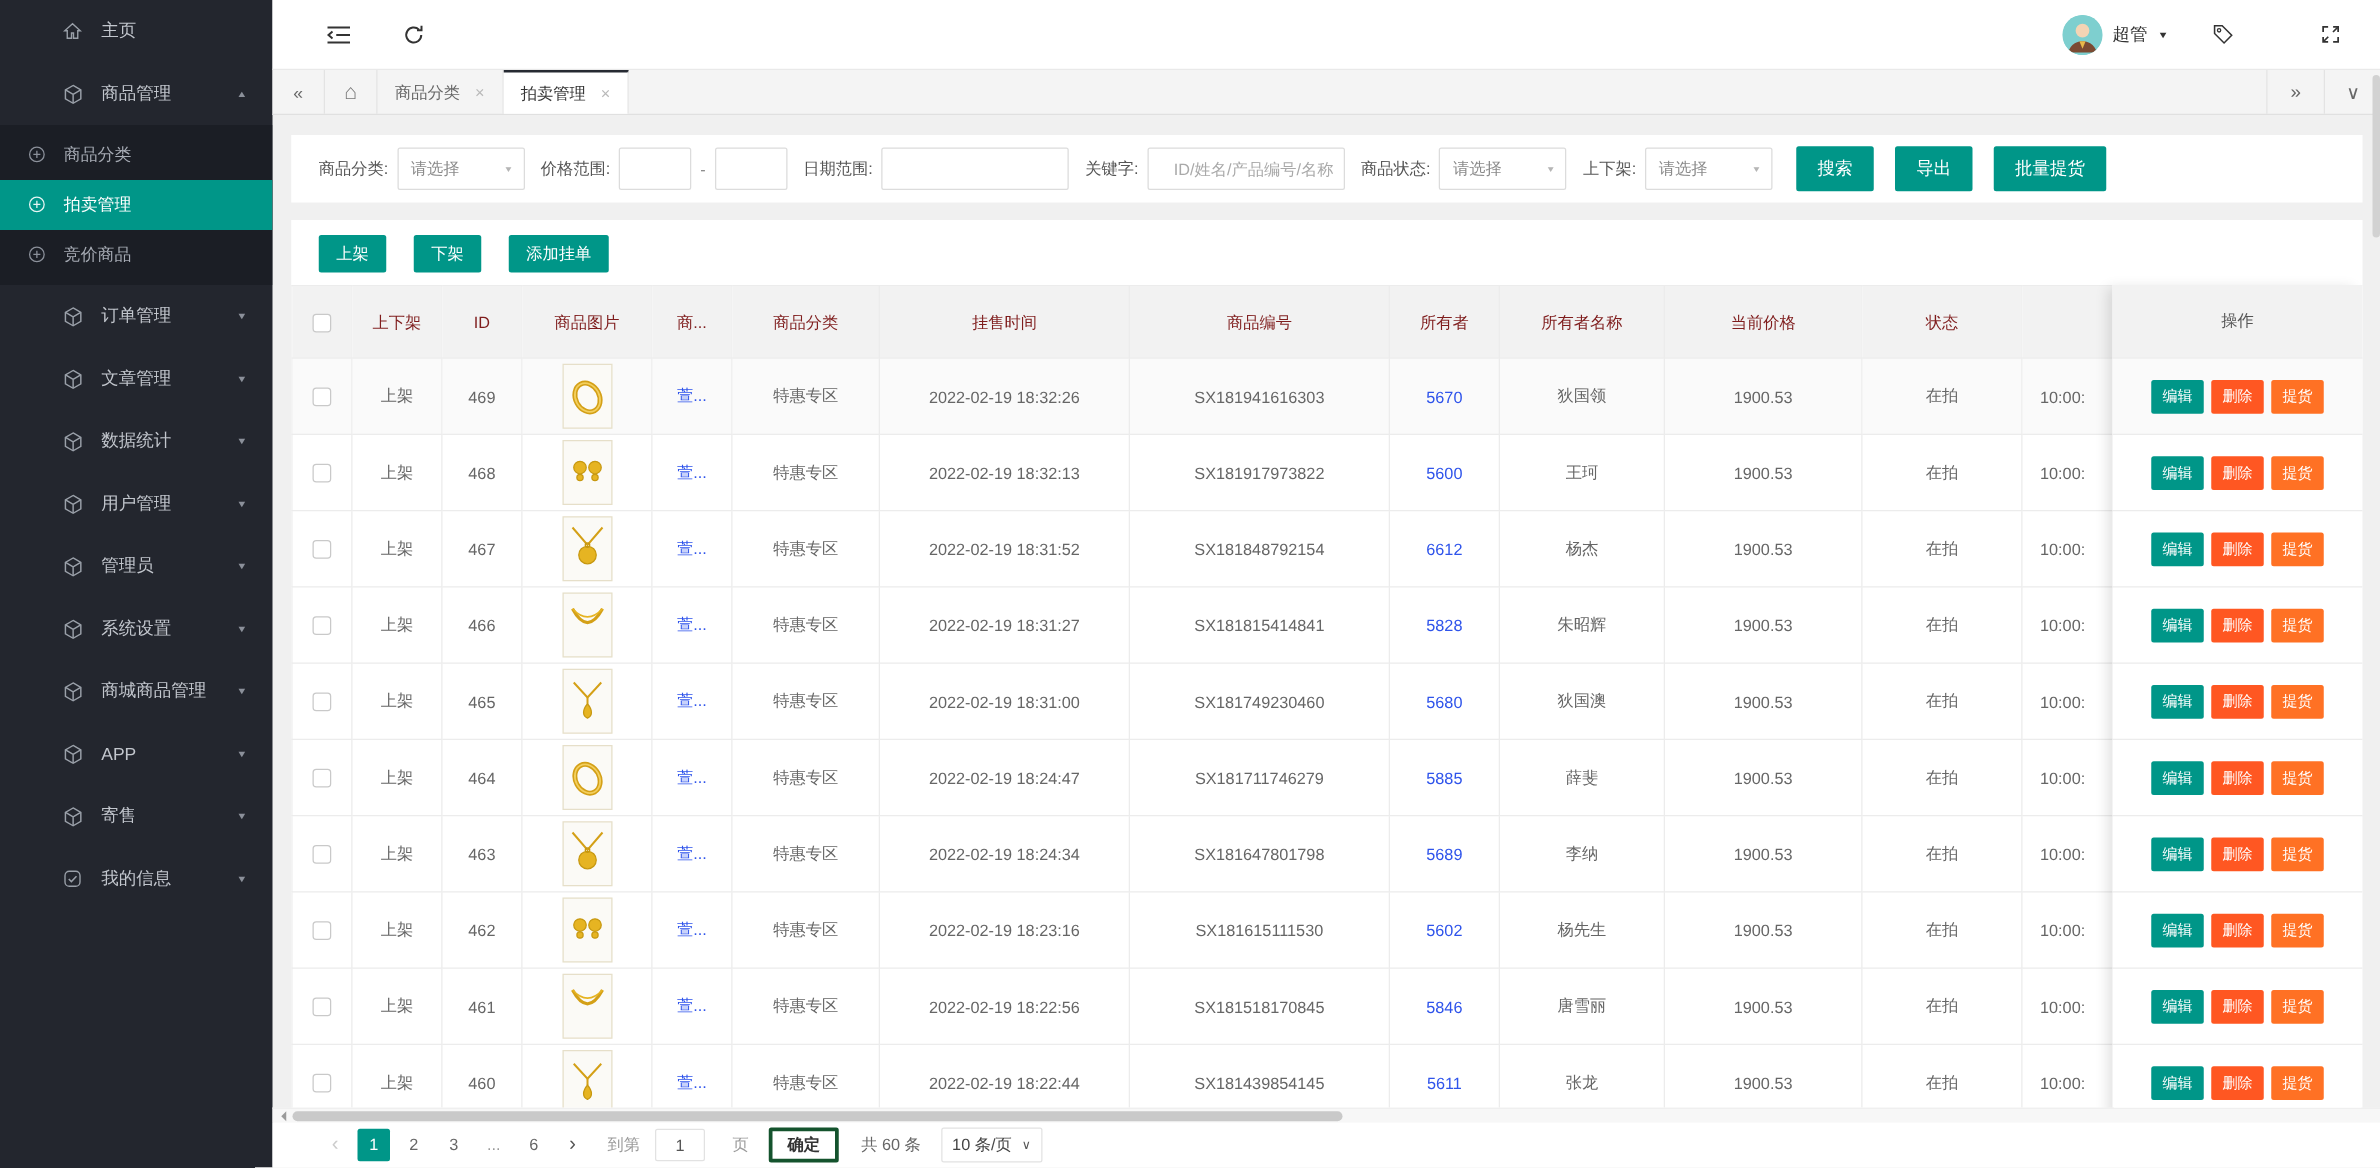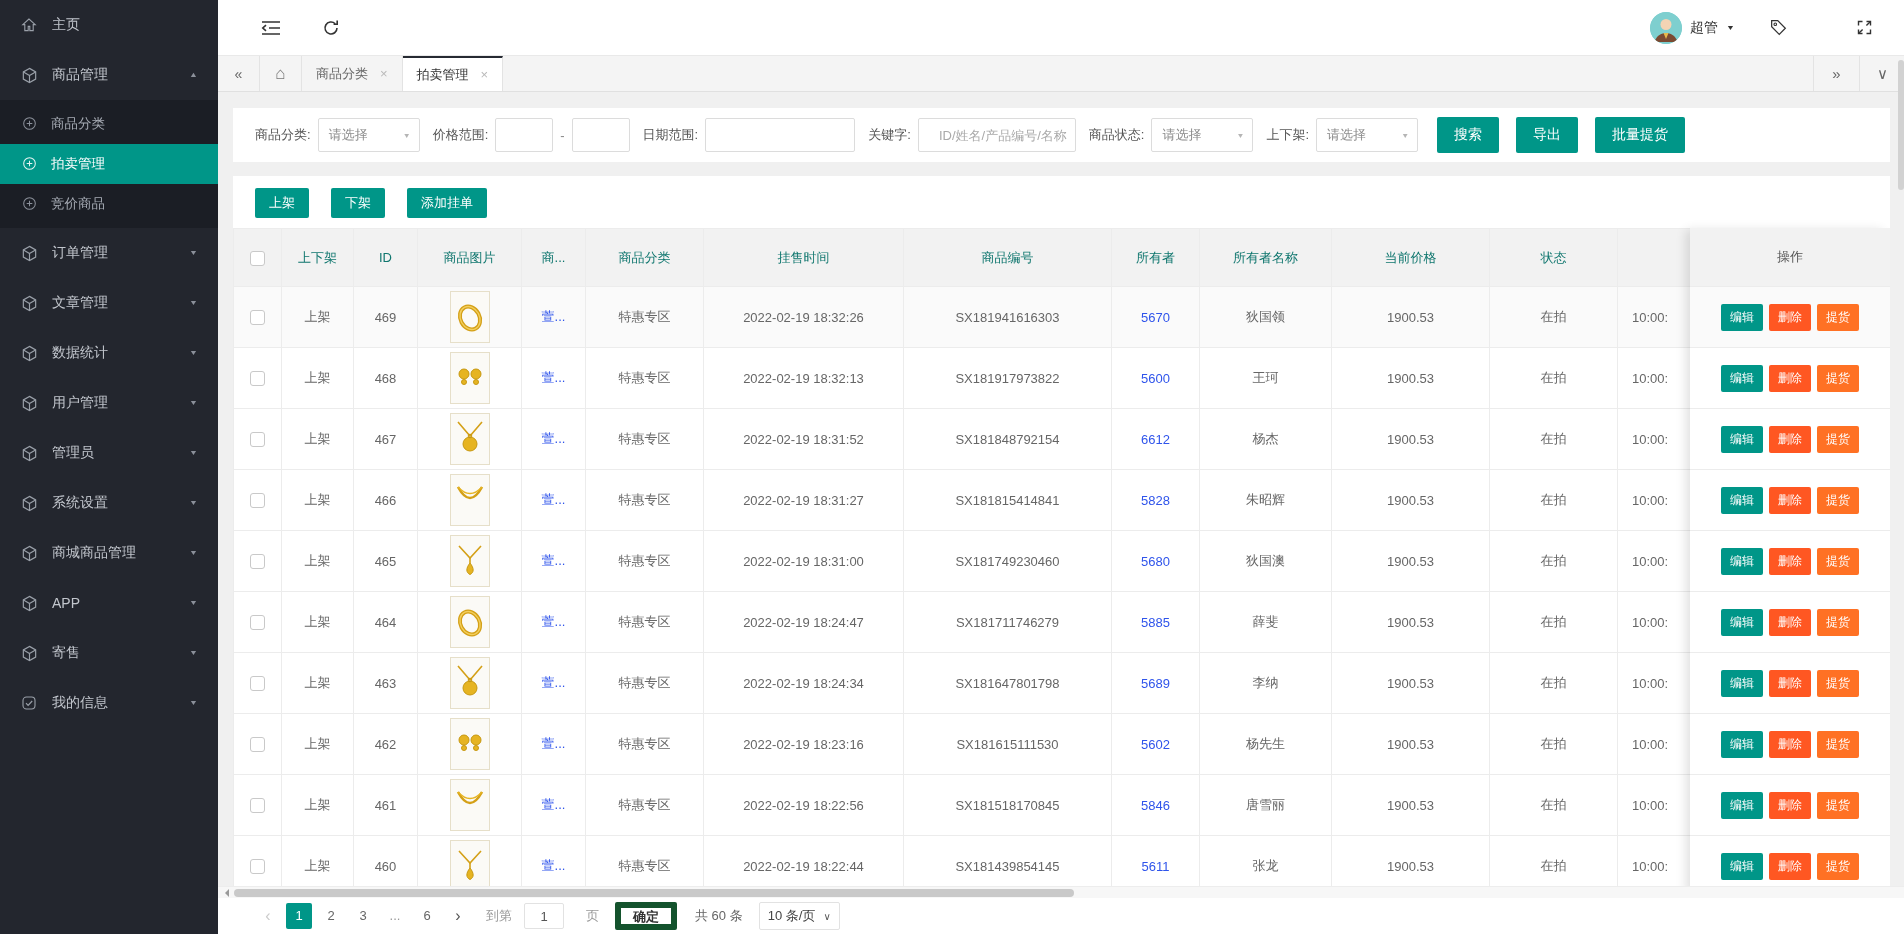--- a/index.html
+++ b/index.html
@@ -2,21 +2,21 @@
 <html><head>
 <meta charset="utf-8">
 <style>
   * { box-sizing: border-box; margin: 0; padding: 0; }
   html,body { width:1904px; height:934px; overflow:hidden; }
   body { font-family:"Liberation Sans","DejaVu Sans",sans-serif; background:#f0f0f0; display:flex; font-size:14px; color:#666; }
 
   
   .sidebar { width:218px; height:934px; background:#23262e; flex-shrink:0; overflow:hidden; }
   .sidebar-title { height:60px; line-height:60px; text-align:center; color:#fff; font-size:17px; font-weight:bold; letter-spacing:1px; }
-  .side-item { height:50px; display:flex; align-items:center; padding:0 20px; color:#c2c6cd; cursor:pointer; font-size:14px; }
+  .side-item { height:50px; display:flex; align-items:center; padding:0 20px; color:#c2c6cd; cursor:pointer; font-size:14px;margin-left:29px; }
   .side-item .ic { width:18px; height:18px; margin-right:14px; display:inline-flex; align-items:center; justify-content:center; color:#9aa0a9; }
   .side-item .ic svg { display:block; }
   .side-item .arrow { margin-left:auto; font-size:9px; color:#8b909a; transform:scaleY(.8); }
   .submenu { background:#1b1e25; padding:4px 0; }
   .sub-item { height:40px; display:flex; align-items:center; padding:0 22px; color:#a6abb4; cursor:pointer; font-size:13.5px; }
   .sub-item .ic { width:16px; height:16px; margin-right:13px; display:inline-flex; color:#8b909a; }
   .sub-item.active { background:#009688; color:#fff; }
   .sub-item.active .ic { color:#e6f5f3; }
 
   
@@ -55,21 +55,21 @@
   .filter-card .btn:first-of-type { margin-left:12px; }
 
   
   .table-card { margin:14px 15px 0; background:#fff; flex:1; position:relative; overflow:hidden; }
   .toolbar-row { padding:12px 22px 10px; display:flex; gap:12px; }
   .btn.small { height:30px; font-size:13px; padding:0 14px; }
 
   .table-wrap { position:relative; }
   table { width:1656px; border-collapse:collapse; table-layout:fixed; }
   th, td { border:1px solid #ececec; text-align:center; font-weight:normal; font-size:13px; overflow:hidden; white-space:nowrap; }
-  thead th { height:58px; background:#f2f2f2; color:#0f766e; }
+  thead th { height:58px; background:#f2f2f2; color:#7f1d1d; }
   tbody td { height:61px; color:#666; }
   tbody tr.hover td { background:#fafafa; }
   .cell-link { color:#2f54eb; cursor:pointer; }
   .thumb { width:40px; height:52px; margin:0 auto; border:1px solid #e6dfc9; background:#fbfaf6; display:flex; align-items:center; justify-content:center; }
   td.end-cell { text-align:left; padding-left:14px; }
   .cb { width:15px; height:15px; border:1px solid #c9c9c9; border-radius:3px; background:#fff; display:inline-block; cursor:pointer; vertical-align:middle; }
 
   
   .ops-col { position:absolute; top:0; right:0; width:200px; background:#fff; box-shadow:-6px 0 10px -2px rgba(0,0,0,.12); }
   .ops-head { height:59px; background:#f2f2f2; border-bottom:1px solid #ececec; display:flex; align-items:center; justify-content:center; color:#555; font-size:13px; }
@@ -87,21 +87,21 @@
   .hs-thumb { height:8px; width:840px; background:#c9c9c9; border-radius:4px; }
 
   .pagination-bar { height:36px; background:#fff; display:flex; align-items:center; padding-left:38px; gap:6px; font-size:13px; flex-shrink:0; }
   .pg-nav { color:#ccc; width:24px; text-align:center; font-size:16px; cursor:pointer; }
   .pg-nav.next { color:#555; }
   .page-btn { min-width:26px; height:26px; line-height:26px; text-align:center; color:#666; cursor:pointer; border-radius:2px; padding:0 4px; }
   .page-btn.active { background:#009688; color:#fff; }
   .page-btn.dots { color:#999; cursor:default; }
   .pg-text { color:#9b9b9b; margin-left:10px; }
   .pg-input { width:40px; height:26px; border:1px solid #e2e2e2; border-radius:2px; text-align:center; color:#555; font-family:inherit; font-size:13px; margin:0 6px; }
-  .pg-confirm { height:28px; border:6px solid #14532d; background:#fff; border-radius:2px; font-weight:bold; color:#333; padding:0 12px; margin-left:10px; cursor:pointer; font-family:inherit; font-size:13px; }
+  .pg-confirm { height:28px; border:3px solid #14532d; background:#fff; border-radius:2px; font-weight:bold; color:#333; padding:0 12px; margin-left:10px; cursor:pointer; font-family:inherit; font-size:13px; }
   .pg-total { color:#666; margin-left:12px; }
   .pg-select { height:28px; border:1px solid #e2e2e2; border-radius:2px; display:flex; align-items:center; gap:8px; padding:0 8px; margin-left:10px; color:#444; cursor:pointer; }
   .pg-select .sel-arrow { font-size:10px; color:#555; }
 
   .vscroll-thumb { position:absolute; right:1px; top:60px; width:6px; height:130px; background:#d2d2d2; border-radius:3px; }
 </style>
 </head>
 <body>
 
 <aside class="sidebar">

